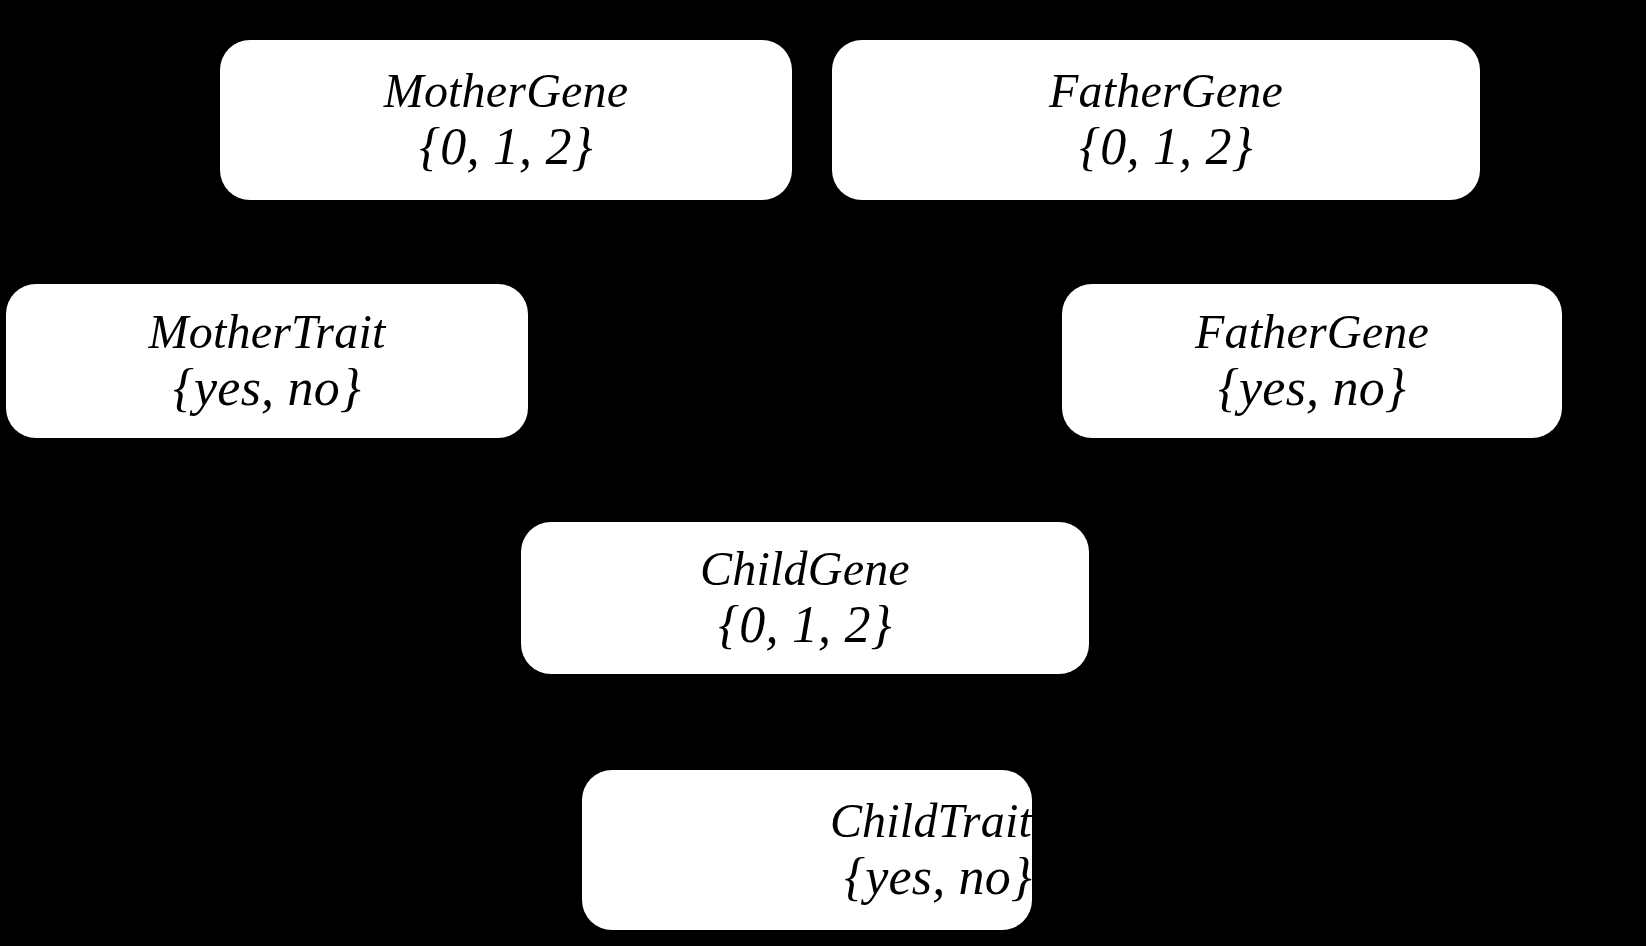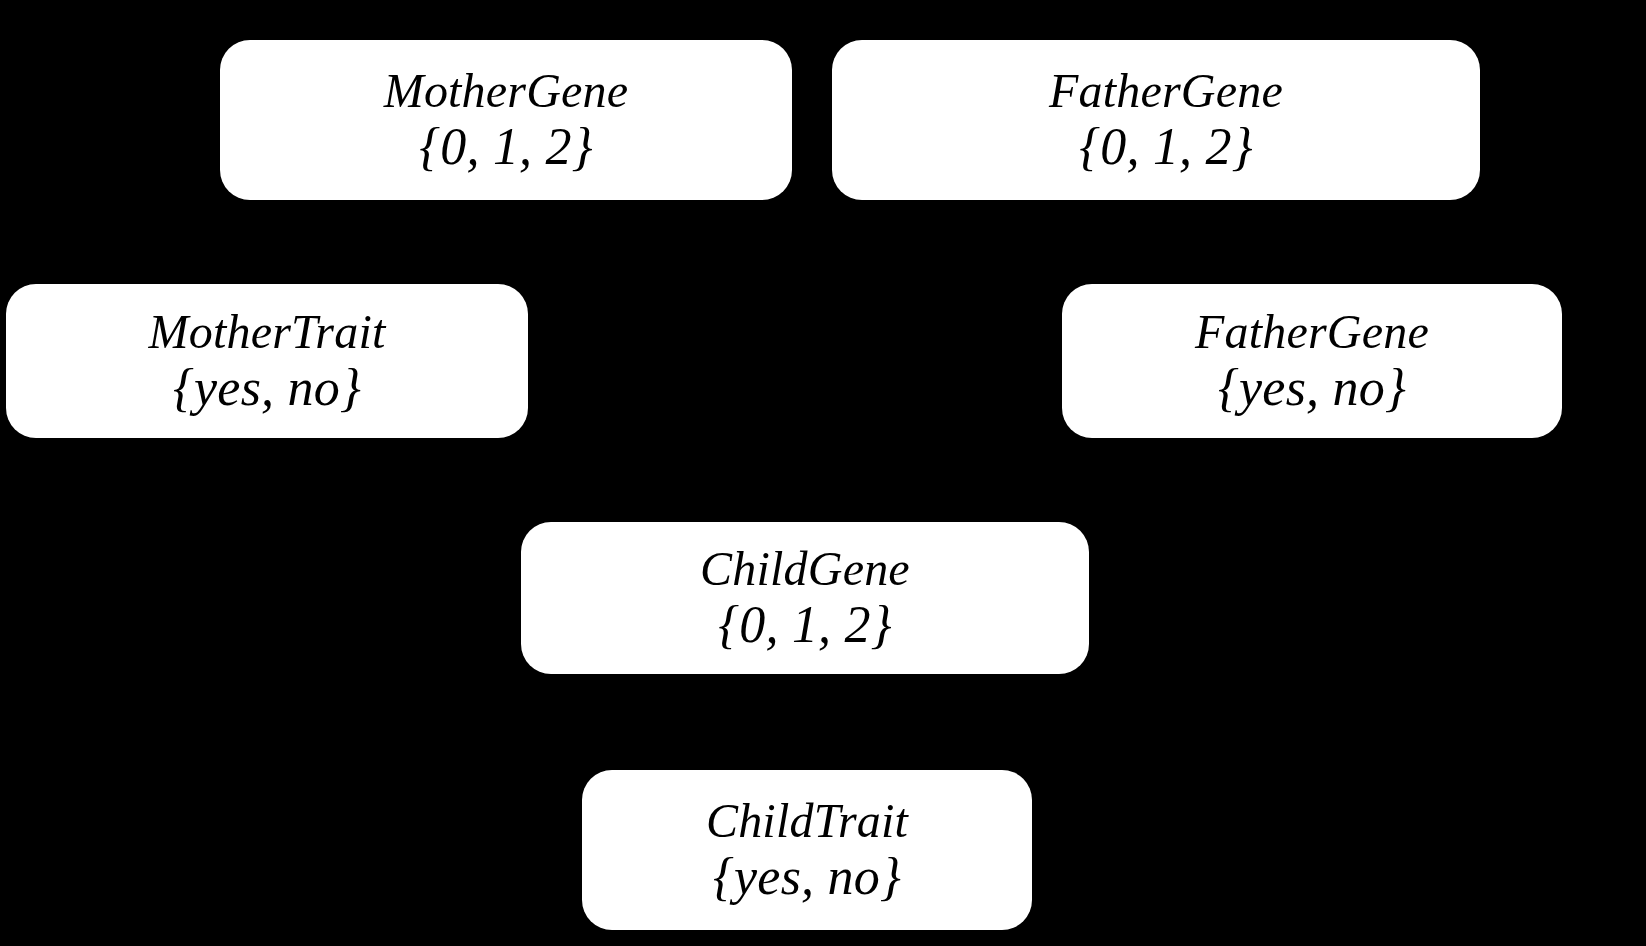--- a/index.html
+++ b/index.html
@@ -45,21 +45,21 @@
     white-space: nowrap;
     margin-top: 4px;
   }
 
   
   #node-mother-gene  { left: 220px;  top: 4px;   width: 572px; height: 160px; }
   #node-father-gene  { left: 832px;  top: 4px;   width: 648px; height: 160px; padding-left: 20px; }
   #node-mother-trait { left: 6px;    top: 248px; width: 522px; height: 154px; }
   #node-father-trait { left: 1062px; top: 248px; width: 500px; height: 154px; }
   #node-child-gene   { left: 521px;  top: 486px; width: 568px; height: 152px; }
-  #node-child-trait  { left: 582px;  top: 734px; width: 450px; height: 160px; }
+  #node-child-trait  { left: 582px;  top: 734px; width: 450px; height: 160px; align-items: flex-end; }
 </style>
 </head>
 <body>
 
 <div id="canvas">
 
   <div class="node" id="node-mother-gene">
     <span class="node-name">MotherGene</span>
     <span class="node-domain">{0, 1, 2}</span>
   </div>

